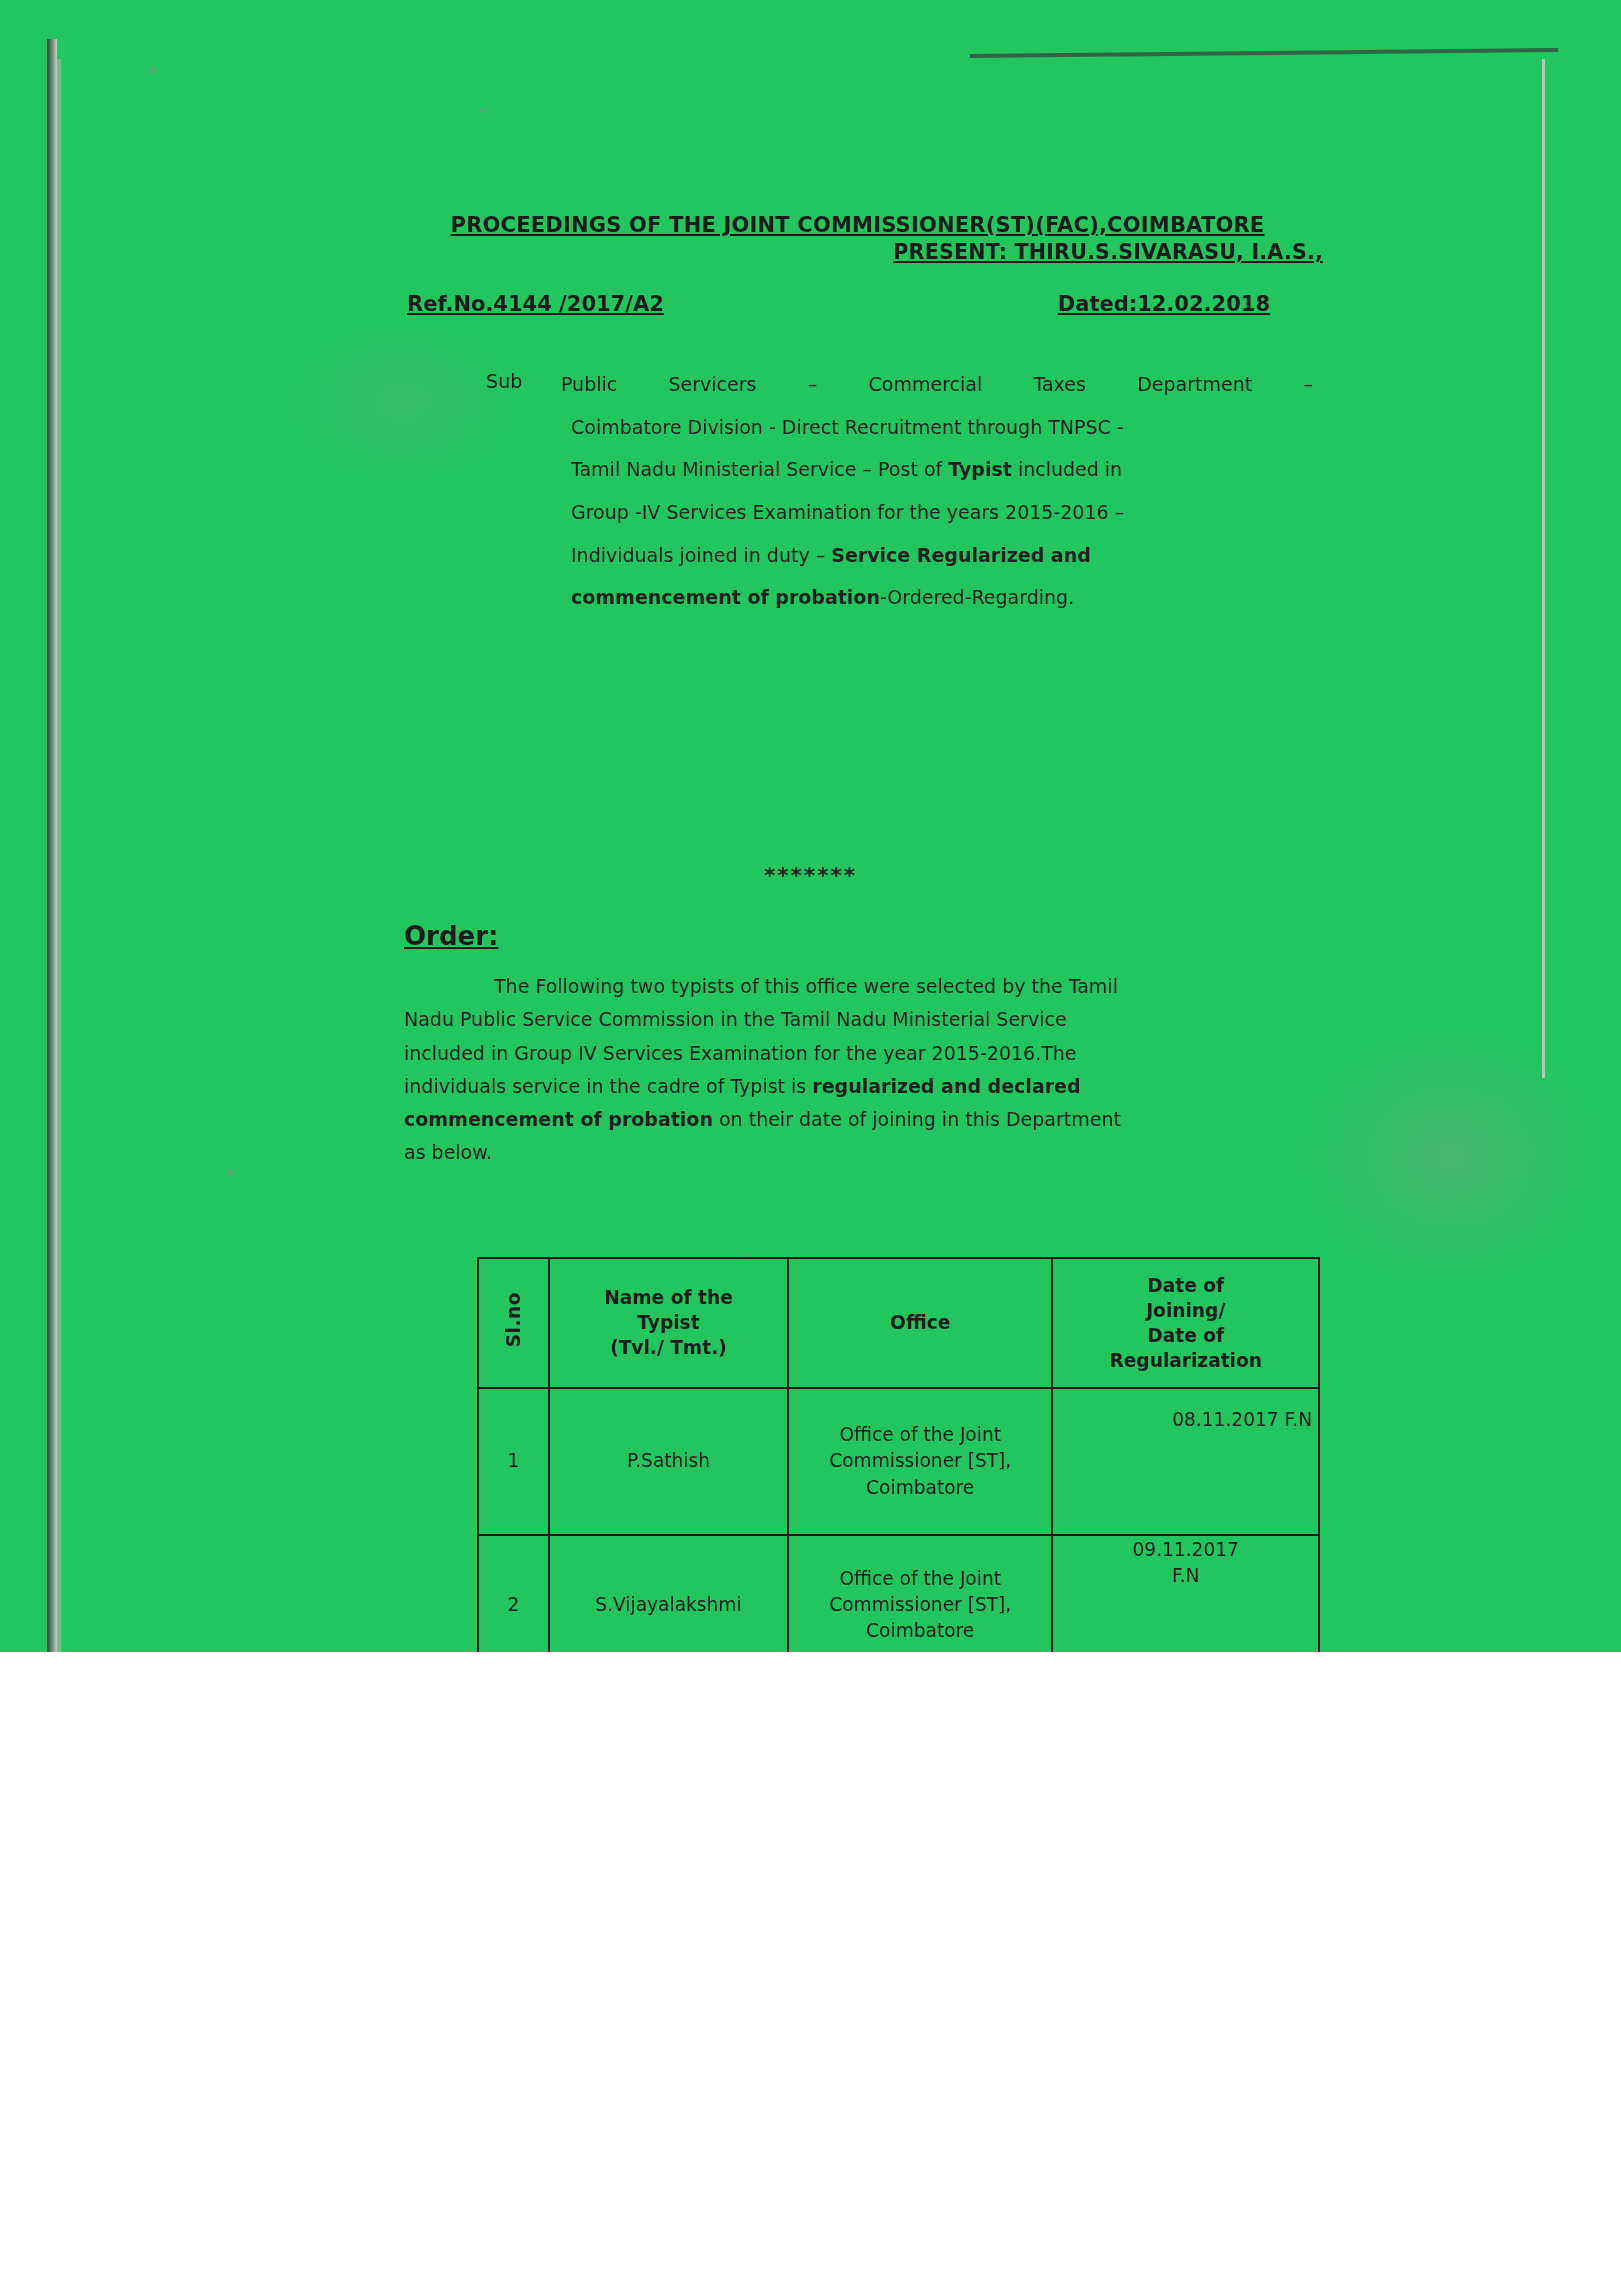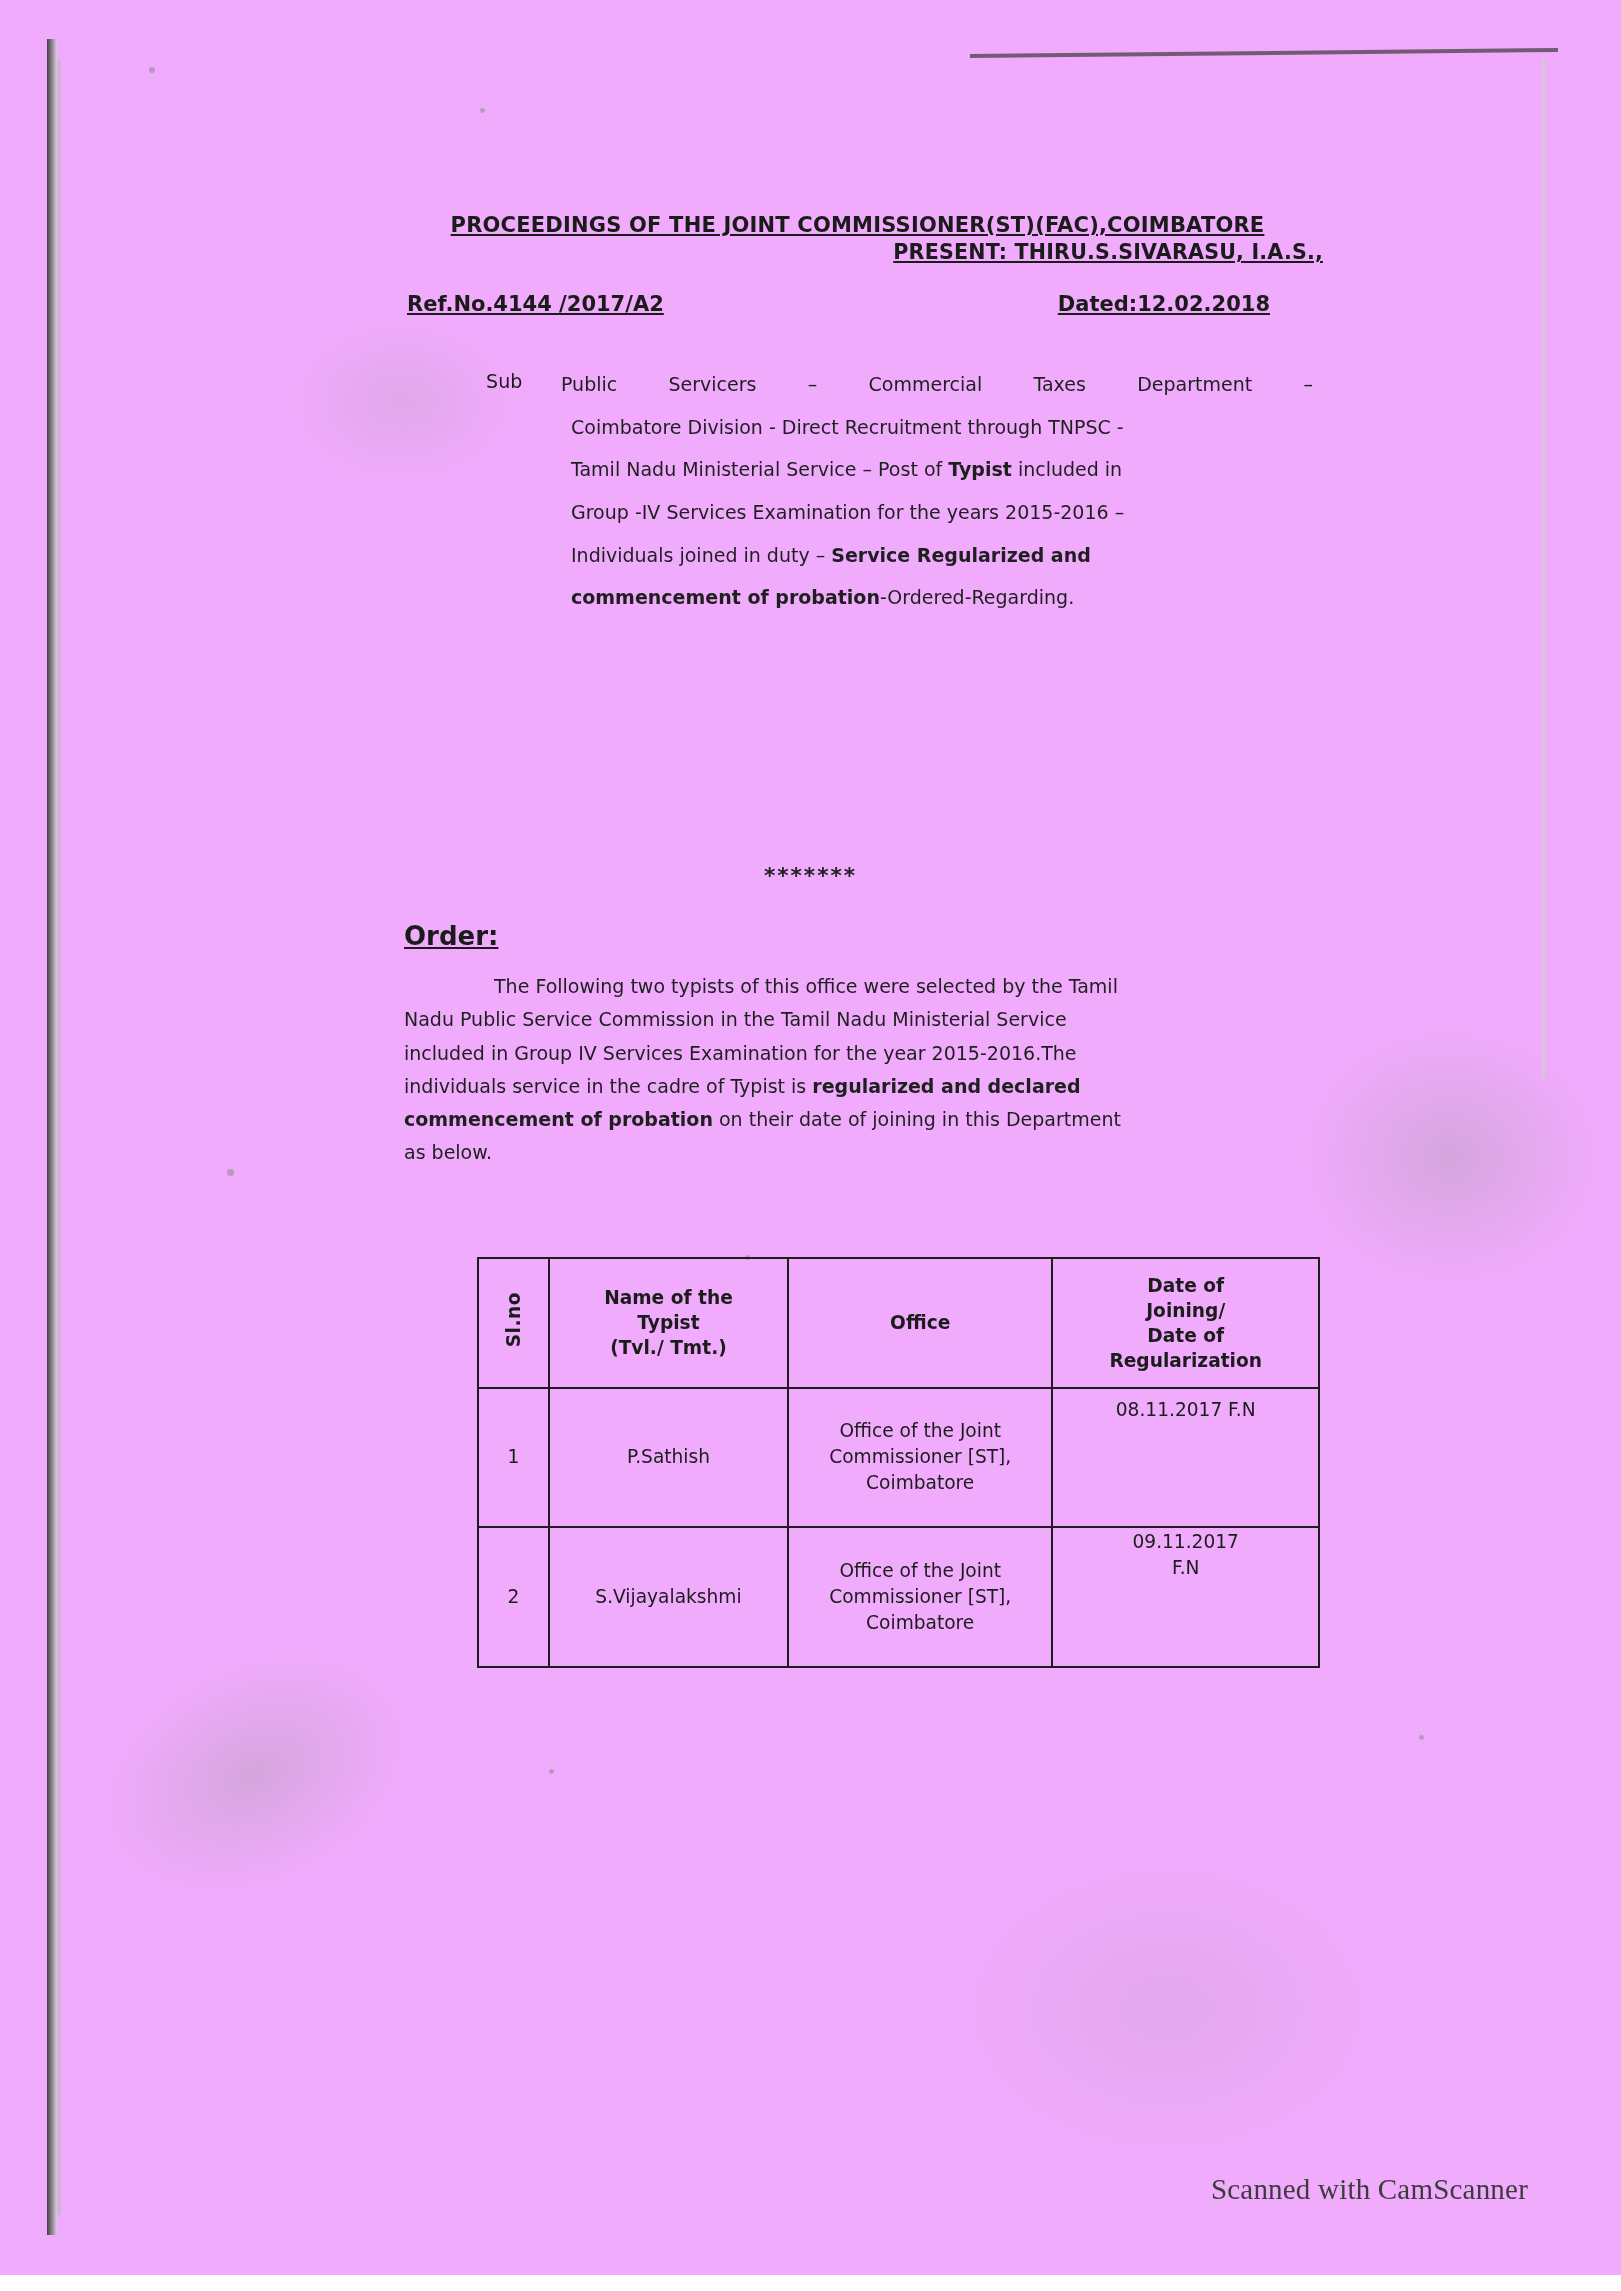--- a/index.html
+++ b/index.html
@@ -6,22 +6,22 @@
     margin: 0;
     padding: 0;
     background: #ffffff;
   }
   body {
     font-family: "DejaVu Sans", sans-serif;
   }
   .page {
     position: relative;
     width: 1621px;
-    height: 2275px;
-    background: #f0abfc;
+    height: 1652px;
+    background: #22c55e;
     overflow: hidden;
   }
   
   .scan-edge-left {
     position: absolute;
     left: 47px;
     top: 39px;
     width: 9.8px;
     height: 2196px;
     background: linear-gradient(to right, #2a2a2a, #8d8d8d 60%, #d8d8d8);
@@ -332,21 +332,21 @@
       </thead>
       <tbody>
         <tr>
           <td>1</td>
           <td class="cell-name">P.Sathish</td>
           <td>
             <div>Office of the Joint</div>
             <div>Commissioner [ST],</div>
             <div>Coimbatore</div>
           </td>
-          <td style="vertical-align:top; padding-top:8px;">
+          <td style="vertical-align:top; padding-top:18px;text-align:right;">
             <div>08.11.2017 F.N</div>
             <div></div>
           </td>
         </tr>
         <tr>
           <td>2</td>
           <td class="cell-name">S.Vijayalakshmi</td>
           <td>
             <div>Office of the Joint</div>
             <div>Commissioner [ST],</div>

